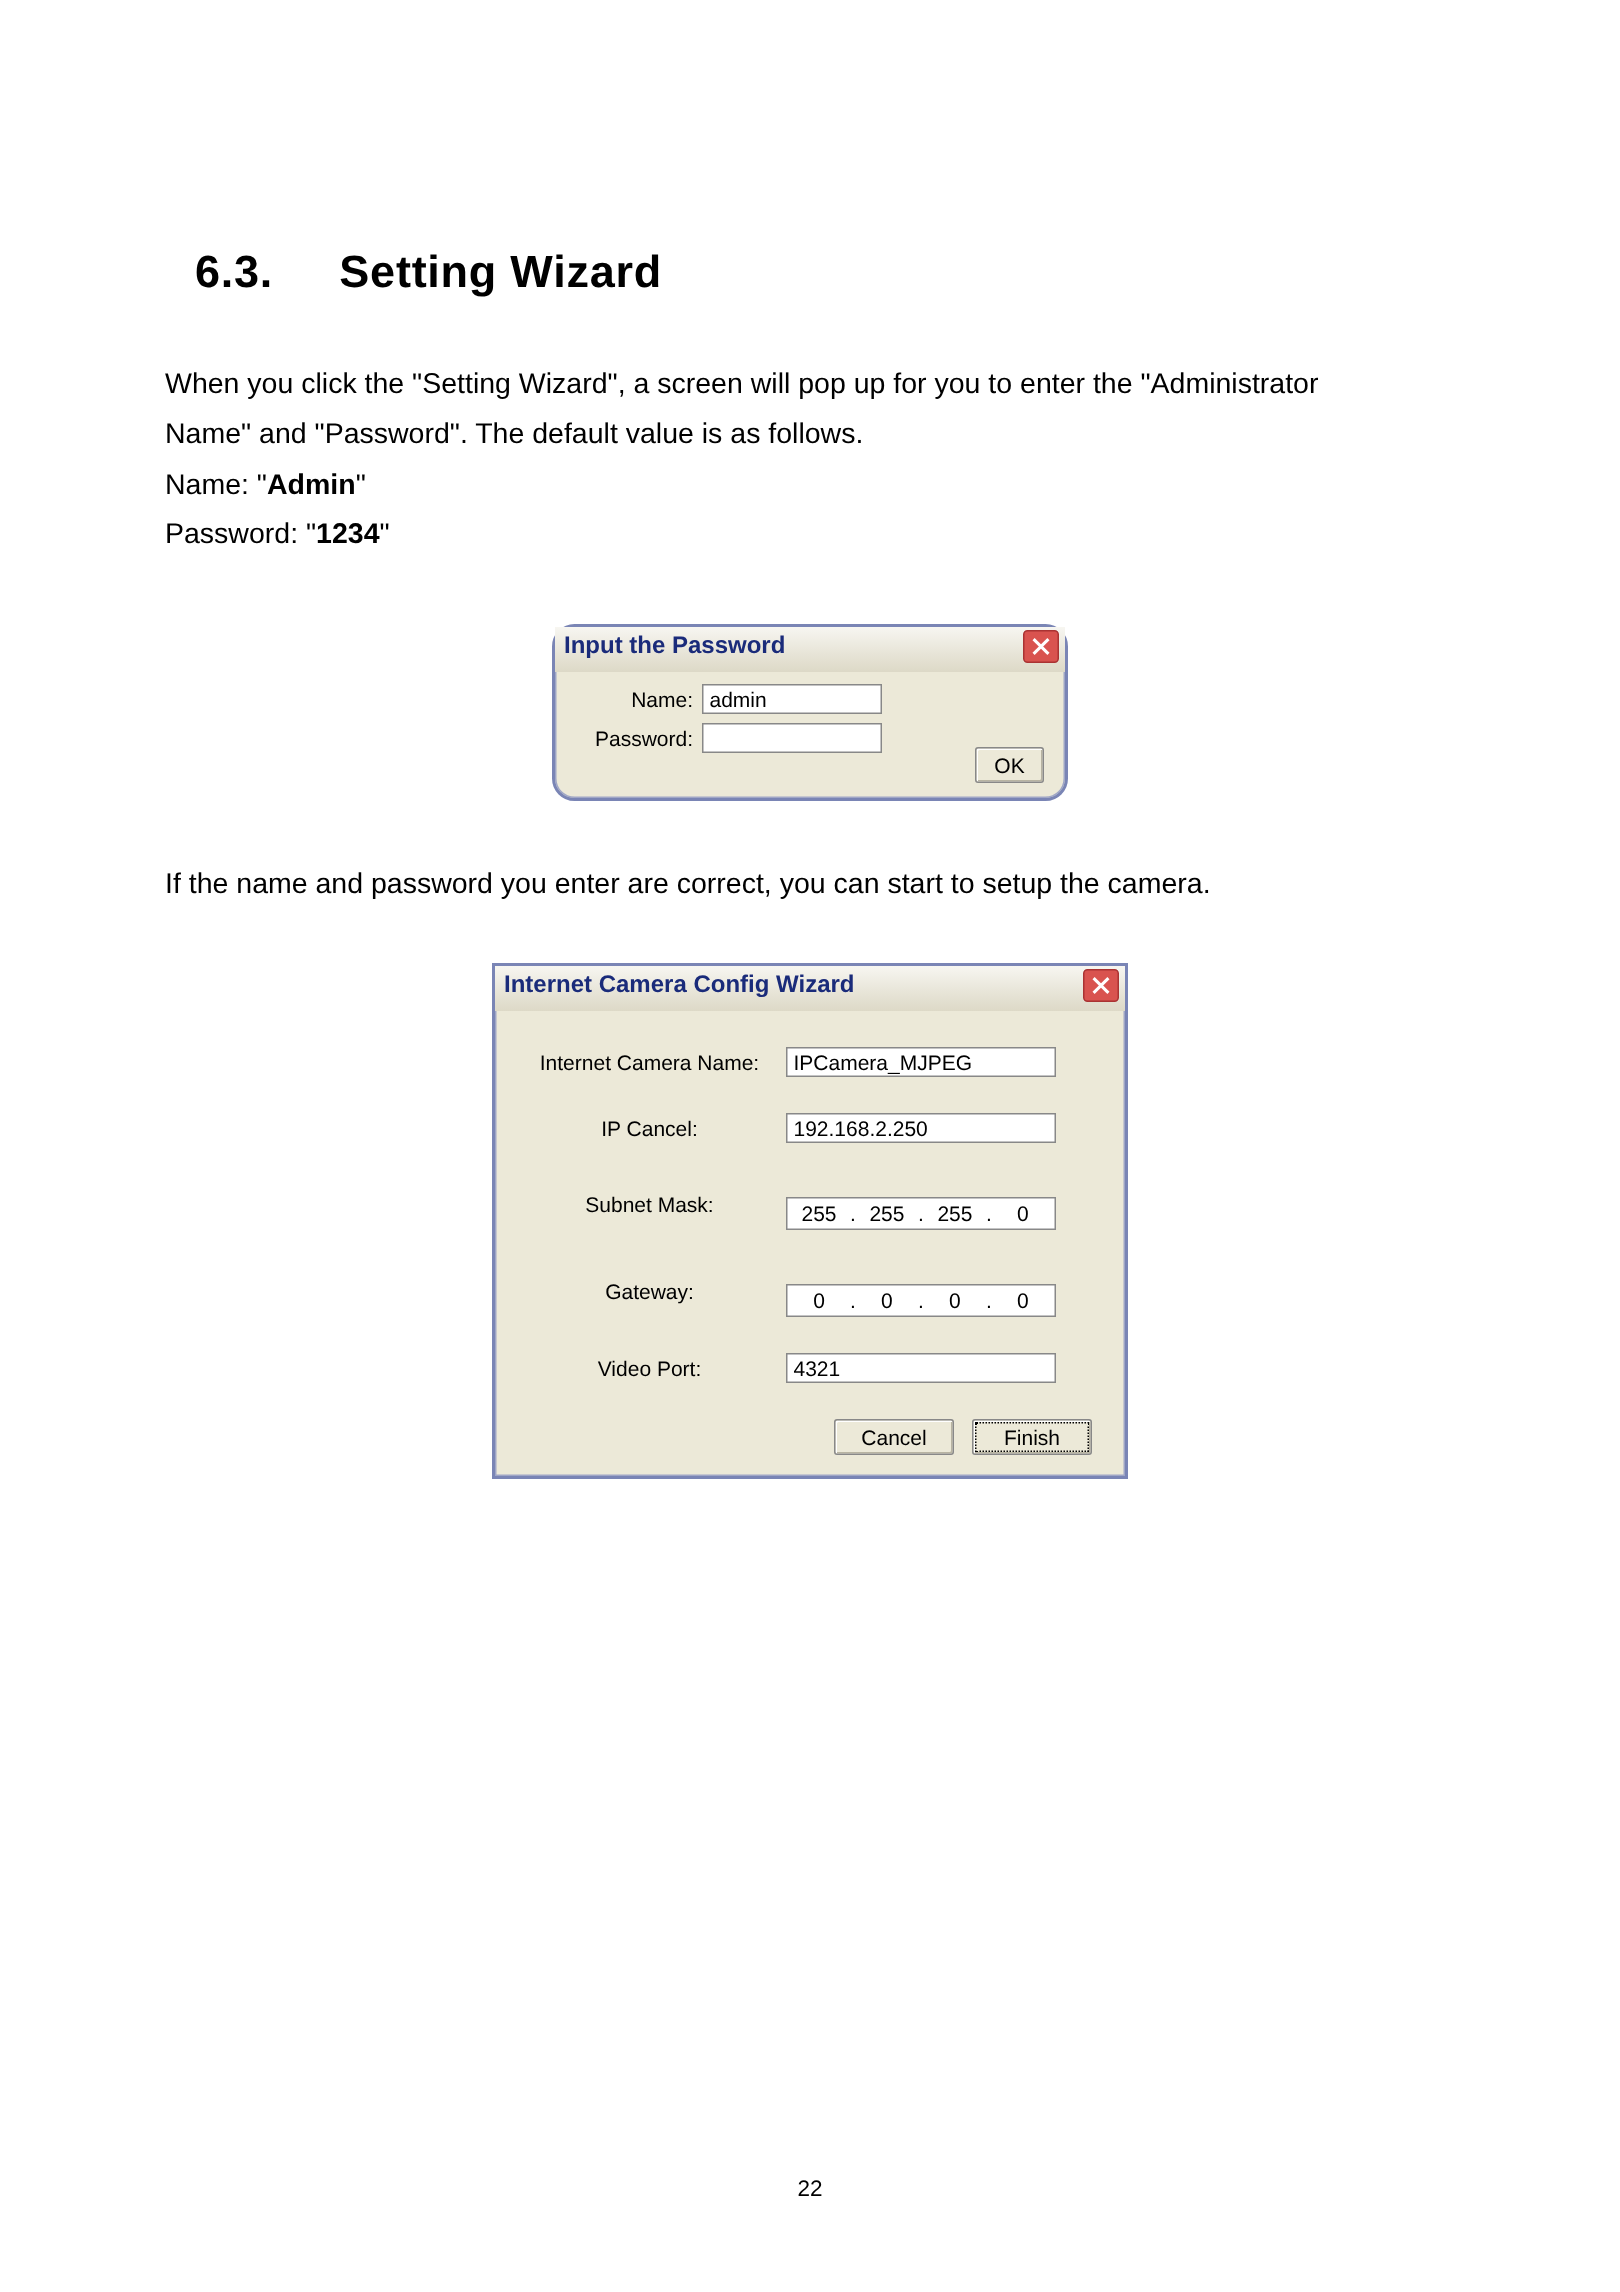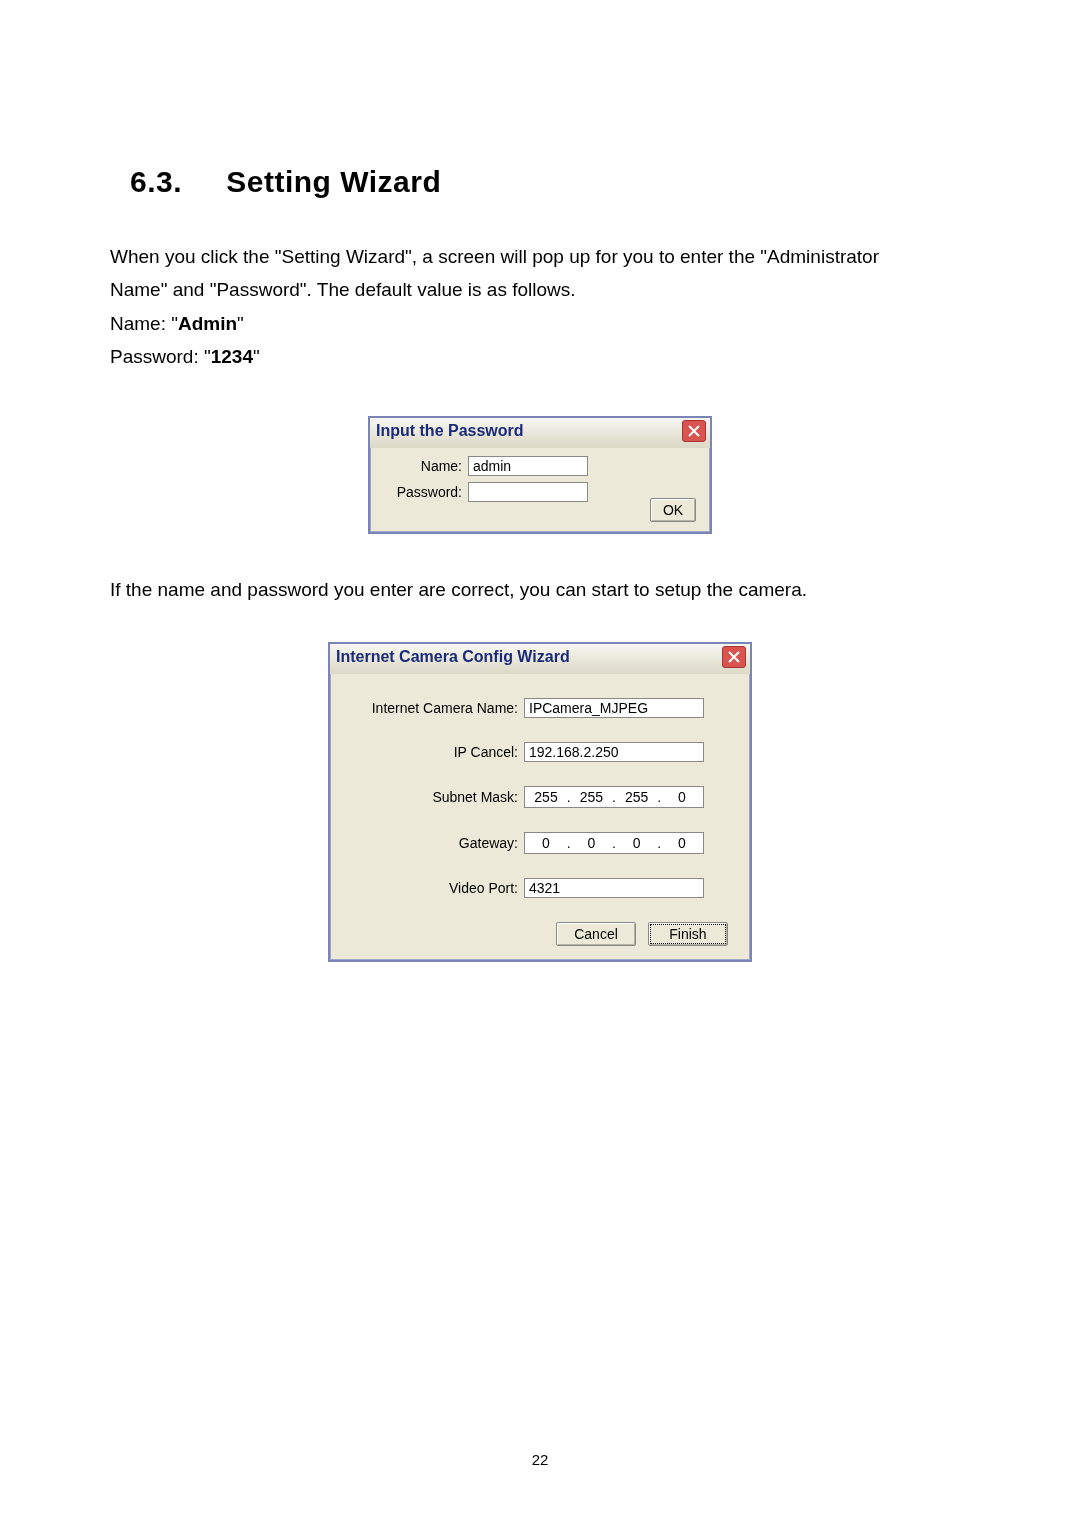--- a/index.html
+++ b/index.html
@@ -111,46 +111,47 @@
     border: 1px solid #888;
     border-radius: 2px;
     box-shadow: inset 1px 1px 0 #fff, inset -1px -1px 0 #b8b4a2;
   }
   .winbtn.default {
     outline: 1px dotted #000;
     outline-offset: -3px;
   }
 
   
-  .dlg1 { width: 340px; margin-top: 44px; margin-bottom: 40px; }
+  .dlg1 { width: 340px; margin-top: 44px; margin-bottom: 40px; border-radius: 15px; }
   .dlg1 .flabel { width: 82px; }
   .dlg1 .tinput { width: 120px; }
   .dlg1 .ok-wrap {
     display: flex; justify-content: flex-end;
     margin-top: -10px; padding-right: 4px;
   }
   .dlg1 .winbtn { width: 46px; }
 
   
   .dlg2 { width: 420px; margin-top: 36px; }
   .dlg2 .dialog-body { padding: 24px 18px 14px 18px; }
   .dlg2 .frow { margin-bottom: 24px; }
-  .dlg2 .flabel { width: 170px; font-size: 14px; }
+  .dlg2 .flabel { width: 170px; font-size: 14px; text-align: center; }
   .dlg2 .tinput { width: 180px; }
   .ipbox {
     display: flex;
     align-items: center;
     border: 1px solid #888;
     background: #fff;
     height: 22px;
     width: 180px;
     padding: 0 6px;
     box-sizing: border-box;
     font-size: 14px;
     justify-content: space-between;
+    margin-top: 12px;
   }
   .ipbox span.oct { width: 30px; text-align: center; }
   .ipbox span.dot { width: 6px; text-align: center; }
   .dlg2 .btnrow {
     display: flex;
     justify-content: flex-end;
     gap: 12px;
     padding-right: 4px;
   }
   .dlg2 .winbtn { width: 80px; }

